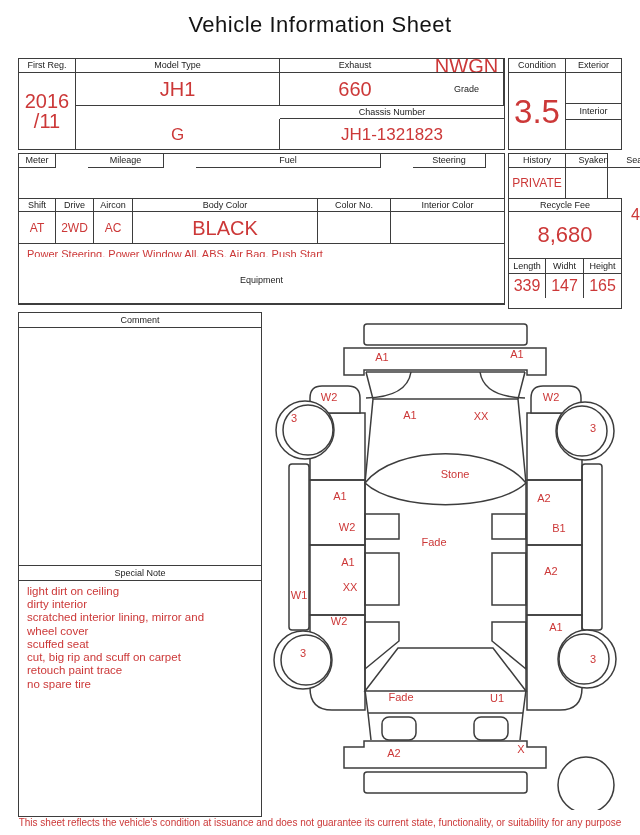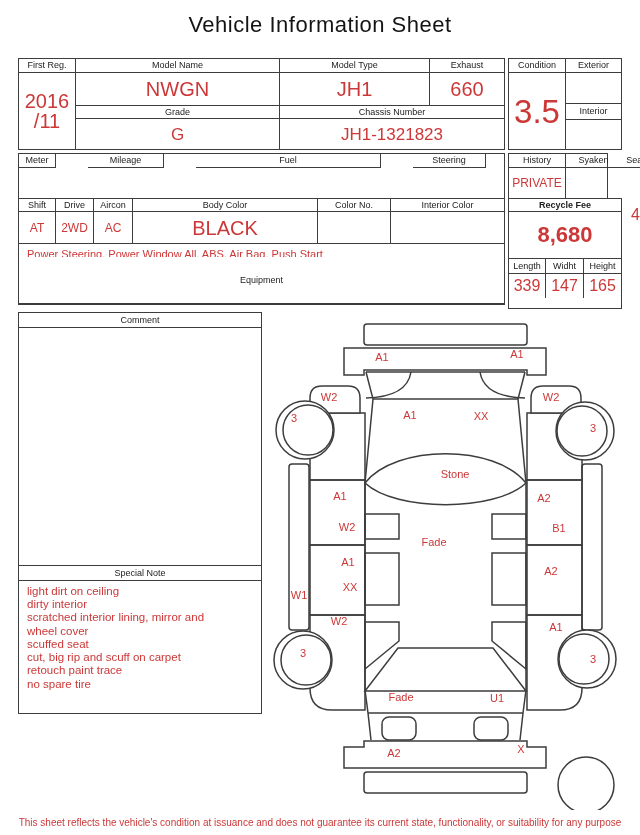--- a/index.html
+++ b/index.html
@@ -31,21 +31,20 @@
   svg .wh{fill:#fff;stroke:#3d3d3d;stroke-width:1.5;}
 </style>
 </head>
 <body>
 
 <div id="title" class="abs">Vehicle Information Sheet</div>
 
 <div class="abs grid" style="left:18px;top:58px;width:487px;height:92px;
      grid-template-columns:57px 204px 150px 74px;grid-template-rows:14px 33px 13px 30px;">
   <div class="c hdr bR bB">First Reg.</div>
-  <div class="c hdr bR bB">Model Name</div>
   <div class="c hdr bR bB">Model Type</div>
   <div class="c hdr bB">Exhaust</div>
   <div id="firstreg-val" class="c red v20 bR" style="grid-row:2/5;">
     <div>2016</div>
     <div>/11</div>
   </div>
   <div class="c red v20 bR bB">NWGN</div>
   <div class="c red v20 bR bB">JH1</div>
   <div class="c red v20 bB">660</div>
   <div class="c hdr bR bB">Grade</div>
@@ -104,36 +103,36 @@
 
 <div class="abs grid" style="left:508px;top:153px;width:100px;height:46px;
      grid-template-columns:57px 55px;grid-template-rows:14px 30px;">
   <div class="c hdr bR bB">History</div>
   <div class="c hdr bB">Syaken</div>
   <div class="c red v12 bR">PRIVATE</div>
   <div class="c"></div>
 </div>
 
 <div class="abs grid" style="left:508px;top:198px;width:114px;height:72px;
-     grid-template-columns:112px;grid-template-rows:13px 46px;font-weight:bold;">
+     grid-template-columns:112px;grid-template-rows:13px 46px;">
   <div class="c hdr bB">Recycle Fee</div>
   <div class="c red v22">8,680</div>
 </div>
 
 <div class="abs grid" style="left:508px;top:258px;width:114px;height:51px;
      grid-template-columns:37px 38px 37px;grid-template-rows:15px 24px;">
   <div class="c hdr bR bB">Length</div>
   <div class="c hdr bR bB">Widht</div>
   <div class="c hdr bB">Height</div>
   <div class="c red v16 bR">339</div>
   <div class="c red v16 bR">147</div>
   <div class="c red v16">165</div>
 </div>
 
-<div class="abs grid" style="left:18px;top:312px;width:244px;height:402px;
+<div class="abs grid" style="left:18px;top:312px;width:244px;height:505px;
      grid-template-columns:242px;grid-template-rows:15px 237px 16px auto;">
   <div class="c hdr bB">Comment</div>
   <div class="c" style="align-items:flex-start;"></div>
   <div class="c hdr bT bB">Special Note</div>
   <div id="note-body" class="c red">light dirt on ceiling
 dirty interior
 scratched interior lining, mirror and
 wheel cover
 scuffed seat
 cut, big rip and scuff on carpet

